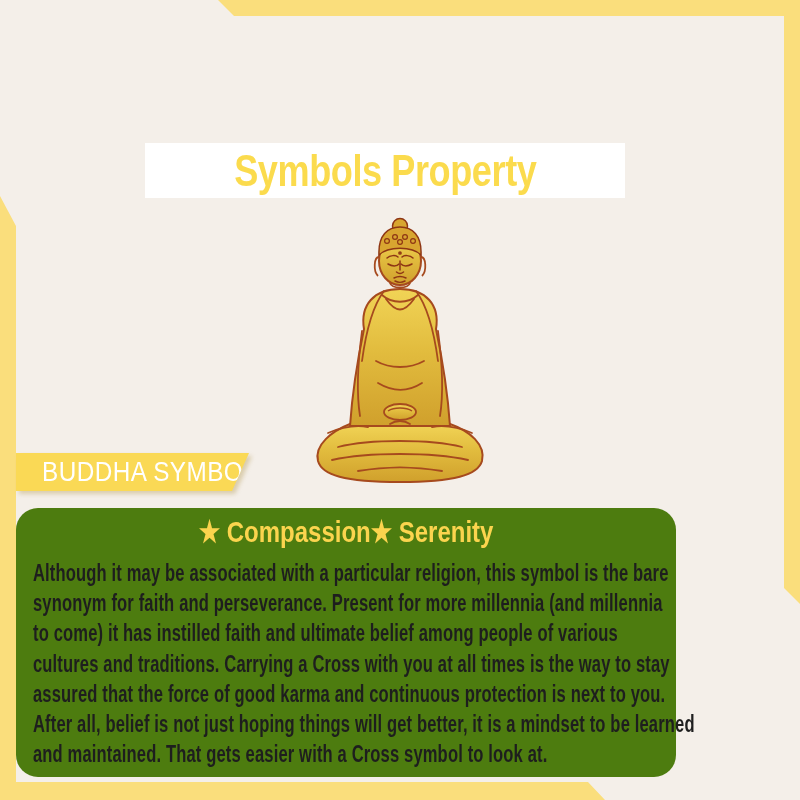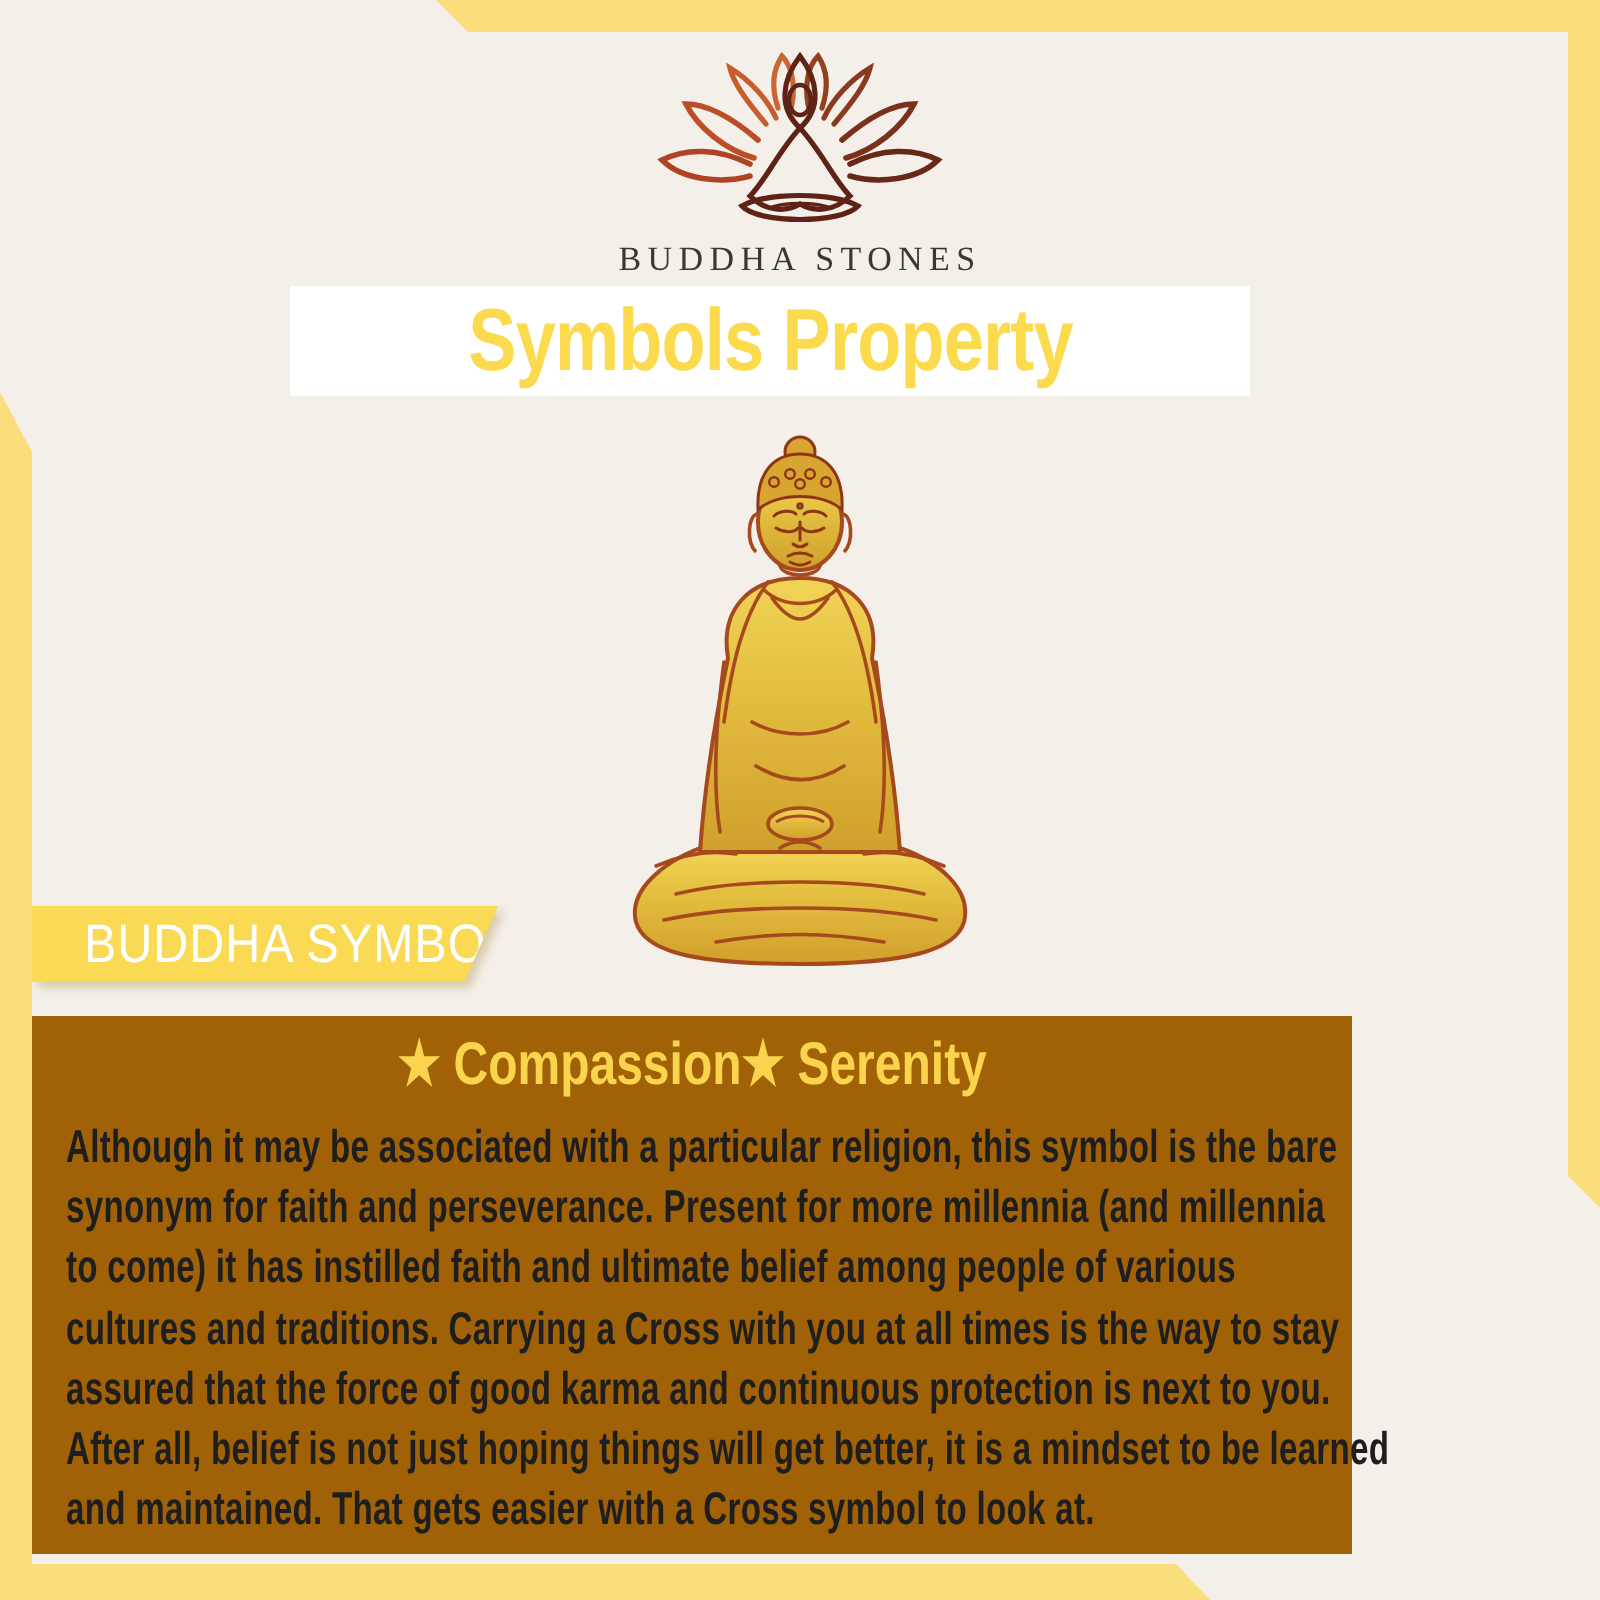--- a/index.html
+++ b/index.html
@@ -21,58 +21,35 @@
 
   
   .buddha{position:absolute;left:298px;top:211px;width:204px;height:282px;}
 
   
   .ribbon-wrap{position:absolute;left:16px;top:453px;filter:drop-shadow(3px 3px 2px rgba(170,140,60,.35));}
   .ribbon{width:233px;height:38px;background:#FAD955;clip-path:polygon(0 0,233px 0,216px 38px,0 38px);display:flex;align-items:center;padding-left:26px;box-sizing:border-box;}
   .ribbon-text{display:inline-block;transform:scaleX(.9);transform-origin:left center;font-size:27px;font-weight:500;color:#FFFFFF;white-space:nowrap;letter-spacing:0.5px;}
 
   
-  .panel{position:absolute;left:16px;top:508px;width:660px;height:269px;background:#a16207;}
+  .panel{position:absolute;left:16px;top:508px;width:660px;height:269px;background:#4d7c0f;border-radius:22px;}
   .traits{margin-top:6px;height:38px;text-align:center;white-space:nowrap;}
   .traits-inner{display:inline-block;transform:scaleX(.8);transform-origin:center top;font-size:30px;font-weight:bold;color:#FBD44E;}
   .star{margin-right:8px;}
   .paragraph{margin:6px 0 0 17px;width:1050px;transform:scaleX(.72);transform-origin:left top;
     font-size:23px;font-weight:bold;line-height:30.2px;color:#1E1E1E;white-space:pre-line;letter-spacing:0.2px;}
 </style>
 </head>
 <body>
 
 <div class="canvas">
 
   <div class="band band-topright"></div>
   <div class="band band-leftbottom"></div>
 
-  <div class="logo">
-    <svg width="150" height="88" viewBox="0 0 150 88">
-      <g fill="none" stroke-linecap="round">
-
-        <path d="M64,30 C60,18 62,10 66,4 C72,10 73,22 70,32" stroke="#C96636" stroke-width="2.6"></path>
-        <path d="M58,38 C48,26 42,18 40,10 C50,16 59,26 63,35" stroke="#C75C2E" stroke-width="2.6"></path>
-        <path d="M54,46 C40,34 28,28 18,28 C24,40 38,51 52,55" stroke="#BC4E27" stroke-width="2.8"></path>
-        <path d="M50,58 C34,50 18,50 6,56 C16,66 36,68 50,64" stroke="#B04323" stroke-width="2.8"></path>
-
-        <path d="M86,30 C90,18 88,10 84,4 C78,10 77,22 80,32" stroke="#93401F" stroke-width="2.6"></path>
-        <path d="M92,38 C102,26 108,18 110,10 C100,16 91,26 87,35" stroke="#8A3A20" stroke-width="2.6"></path>
-        <path d="M96,46 C110,34 122,28 132,28 C126,40 112,51 98,55" stroke="#7A301B" stroke-width="2.8"></path>
-        <path d="M100,58 C116,50 132,50 144,56 C134,66 114,68 100,64" stroke="#682817" stroke-width="2.8"></path>
-
-        <path d="M75,4 C66,16 64,30 75,40 C86,30 84,16 75,4 Z" stroke="#5F2315" stroke-width="2.6"></path>
-        <ellipse cx="75" cy="26" rx="5.5" ry="7.5" stroke="#5F2315" stroke-width="2.2"></ellipse>
-        <path d="M75,40 C64,52 58,66 50,74 C58,82 68,82 75,78 C82,82 92,82 100,74 C92,66 86,52 75,40 Z" stroke="#5F2315" stroke-width="2.6"></path>
-        <path d="M46,79 C58,72 92,72 104,79 C96,88 54,88 46,79 Z" stroke="#5F2315" stroke-width="2.6"></path>
-        <path d="M60,80 C66,77 84,77 90,80" stroke="#5F2315" stroke-width="1.8"></path>
-      </g>
-    </svg>
-    <div class="brand">BUDDHA STONES</div>
-  </div>
 
   <div class="title-band">
     <span class="title-text">Symbols Property</span>
   </div>
 
   <svg class="buddha" viewBox="0 0 204 282">
     <defs>
       <linearGradient id="g1" x1="0" y1="0" x2="0" y2="1">
         <stop offset="0" stop-color="#F1D456"></stop>
         <stop offset="0.45" stop-color="#E2BC3E"></stop>

